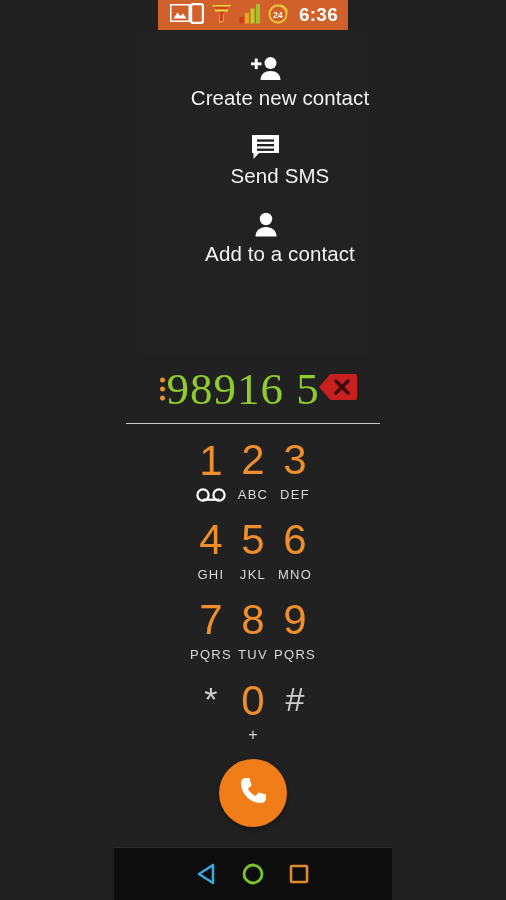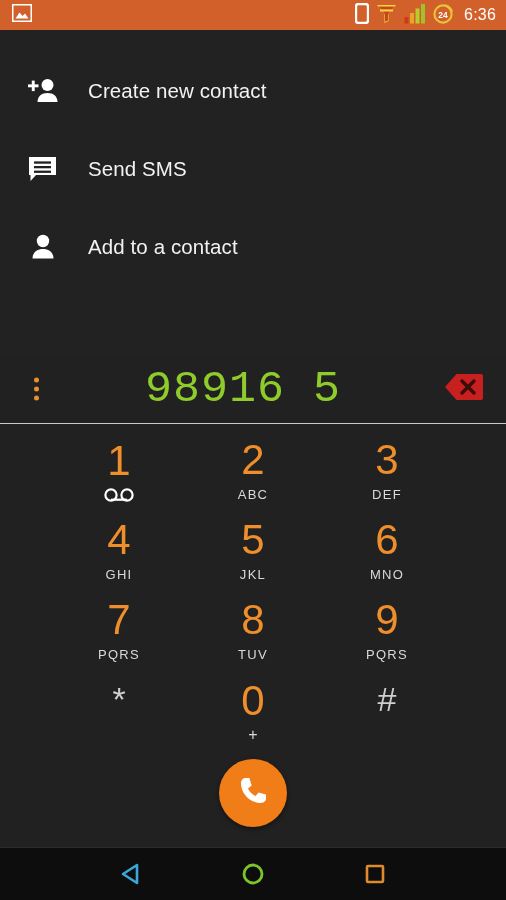--- a/index.html
+++ b/index.html
@@ -6,50 +6,51 @@
   html, body {
     width:506px; height:900px;
     background:#1c1c1c;
     font-family:"Liberation Sans", sans-serif;
     overflow:hidden;
   }
   #phone {
     position:relative;
     width:506px; height:900px;
     background:#212121;
-    display:flex; flex-direction:column;
+    display:flex; flex-direction:column;align-items:center;
   }
 
   
   .statusbar {
     height:30px;
     background:#d2602a;
     display:flex; align-items:center;
     padding:0 10px 0 12px;
     flex:0 0 30px;
   }
   .sb-left { display:flex; align-items:center; gap:6px; }
   .sb-right { margin-left:auto; display:flex; align-items:center; gap:7px; }
   .sb-time {
-    color:#ffffff; font-size:16px; font-weight:normal;
+    color:#ffffff; font-size:19px; font-weight:bold;
     letter-spacing:0.2px; margin-left:3px;
   }
   .ic { display:block; }
 
   
   .menu {
     flex:0 0 325px;
     background:#222222;
     padding-top:22px;
   }
   .menu-item {
     height:78px;
     display:flex; align-items:center;
     padding-left:26px;
     cursor:pointer;
+    flex-direction:column;
   }
   .menu-icon {
     width:34px; height:34px;
     display:flex; align-items:center; justify-content:center;
     flex:0 0 34px;
   }
   .menu-label {
     color:#f2f2f2;
     font-size:20.5px;
     margin-left:28px;
@@ -78,21 +79,21 @@
   .dialed-number {
     flex:1;
     text-align:center;
     color:#8fcc2b;
     font-size:45px;
     font-weight:normal;
     letter-spacing:1px;
     padding:0 60px 0 40px;
     white-space:pre;
     line-height:1;
-    font-family:Liberation Mono, monospace;
+    font-family:Liberation Serif, serif;
   }
   .backspace {
     position:absolute; right:18px; top:50%;
     transform:translateY(-50%);
     cursor:pointer;
     padding:4px;
   }
 
   
   .keypad {

